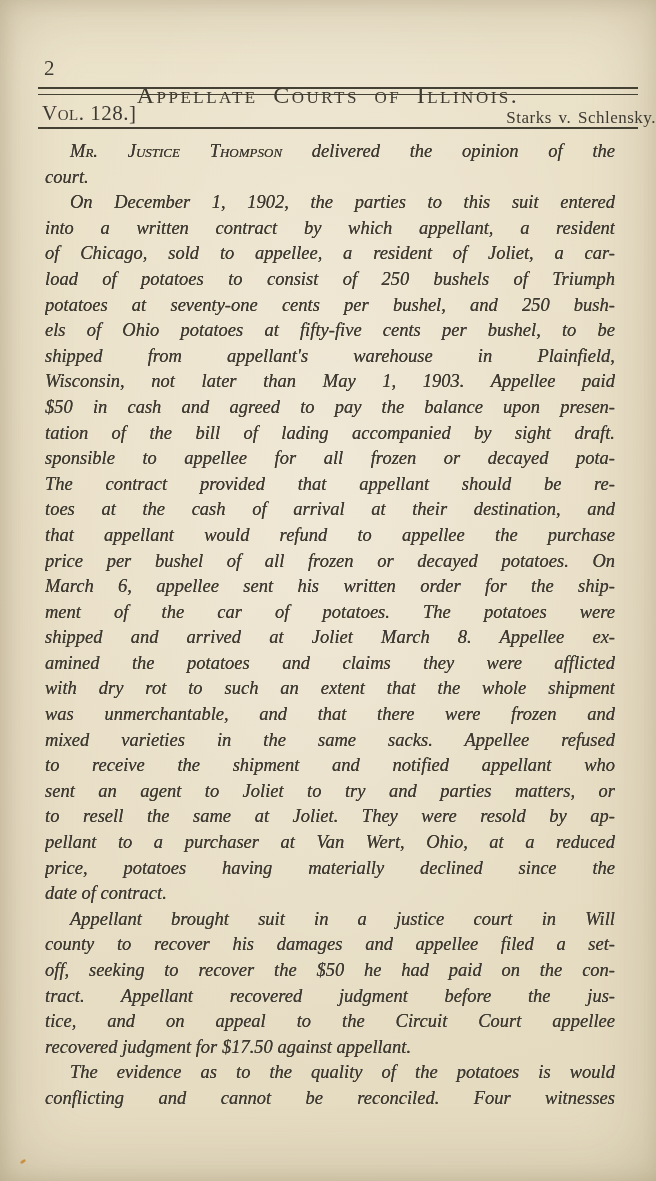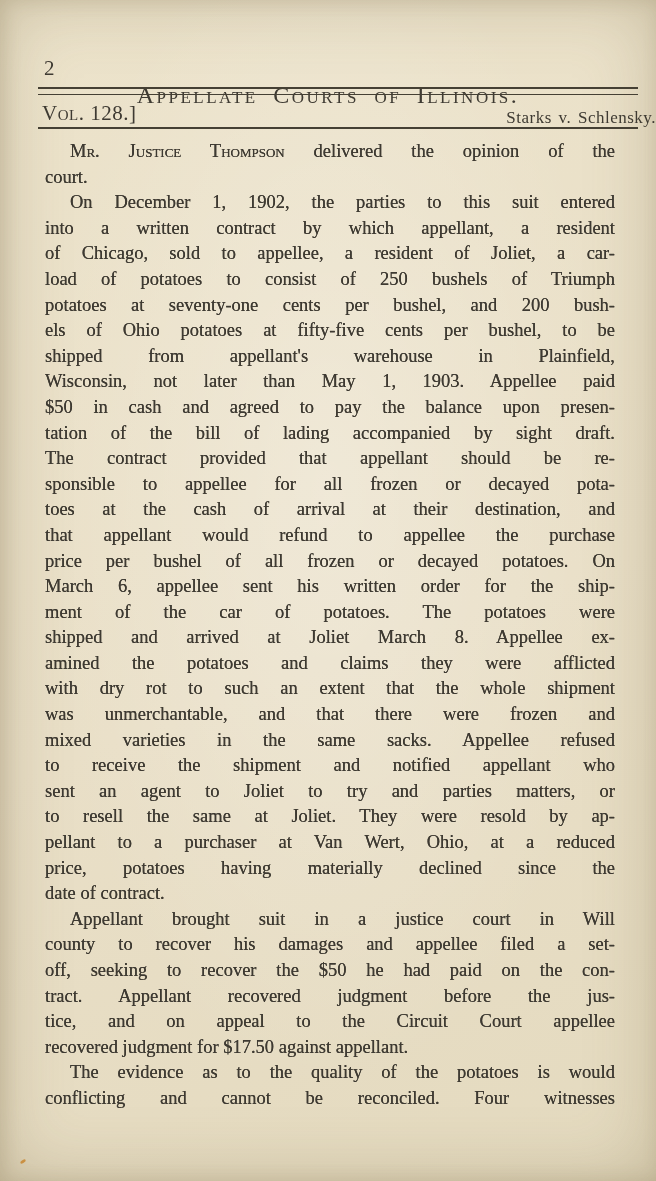--- a/index.html
+++ b/index.html
@@ -72,20 +72,21 @@
     margin-top: 8px;
   }
   .opinion-body {
     position: absolute;
     left: 45px;
     top: 139px;
     width: 570px;
     font-size: 18.5px;
     line-height: 25.6px;
     text-shadow: 0 0 0.5px currentColor;
+    font-style: italic;
   }
   .line {
     height: 25.6px;
     overflow: hidden;
     text-align: justify;
     text-align-last: justify;
     white-space: normal;
   }
   .line.indent { text-indent: 25px; }
   .line.last { text-align-last: left; }
@@ -120,28 +121,28 @@
 
   <div class="rule rule-c"></div>
 
   <div class="opinion-body" id="opinion-body">
       <div class="line indent"><span class="small-caps">Mr. Justice Thompson</span> delivered the opinion of the</div>
       <div class="line last">court.</div>
       <div class="line indent">On December 1, 1902, the parties to this suit entered</div>
       <div class="line">into a written contract by which appellant, a resident</div>
       <div class="line">of Chicago, sold to appellee, a resident of Joliet, a car-</div>
       <div class="line">load of potatoes to consist of 250 bushels of Triumph</div>
-      <div class="line">potatoes at seventy-one cents per bushel, and 200 bush-</div>
+      <div class="line">potatoes at seventy-one cents per bushel, and 250 bush-</div>
       <div class="line">els of Ohio potatoes at fifty-five cents per bushel, to be</div>
       <div class="line">shipped from appellant's warehouse in Plainfield,</div>
       <div class="line">Wisconsin, not later than May 1, 1903.  Appellee paid</div>
       <div class="line">$50 in cash and agreed to pay the balance upon presen-</div>
       <div class="line">tation of the bill of lading accompanied by sight draft.</div>
+      <div class="line">sponsible to appellee for all frozen or decayed pota-</div>
       <div class="line">The contract provided that appellant should be re-</div>
-      <div class="line">sponsible to appellee for all frozen or decayed pota-</div>
       <div class="line">toes at the cash of arrival at their destination, and</div>
       <div class="line">that appellant would refund to appellee the purchase</div>
       <div class="line">price per bushel of all frozen or decayed potatoes.  On</div>
       <div class="line">March 6, appellee sent his written order for the ship-</div>
       <div class="line">ment of the car of potatoes.  The potatoes were</div>
       <div class="line">shipped and arrived at Joliet March 8.  Appellee ex-</div>
       <div class="line">amined the potatoes and claims they were afflicted</div>
       <div class="line">with dry rot to such an extent that the whole shipment</div>
       <div class="line">was unmerchantable, and that there were frozen and</div>
       <div class="line">mixed varieties in the same sacks.  Appellee refused</div>

